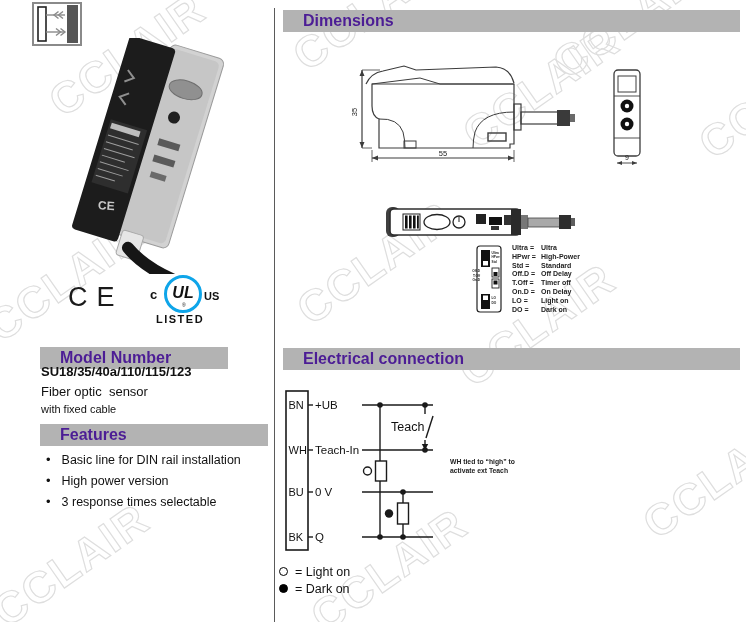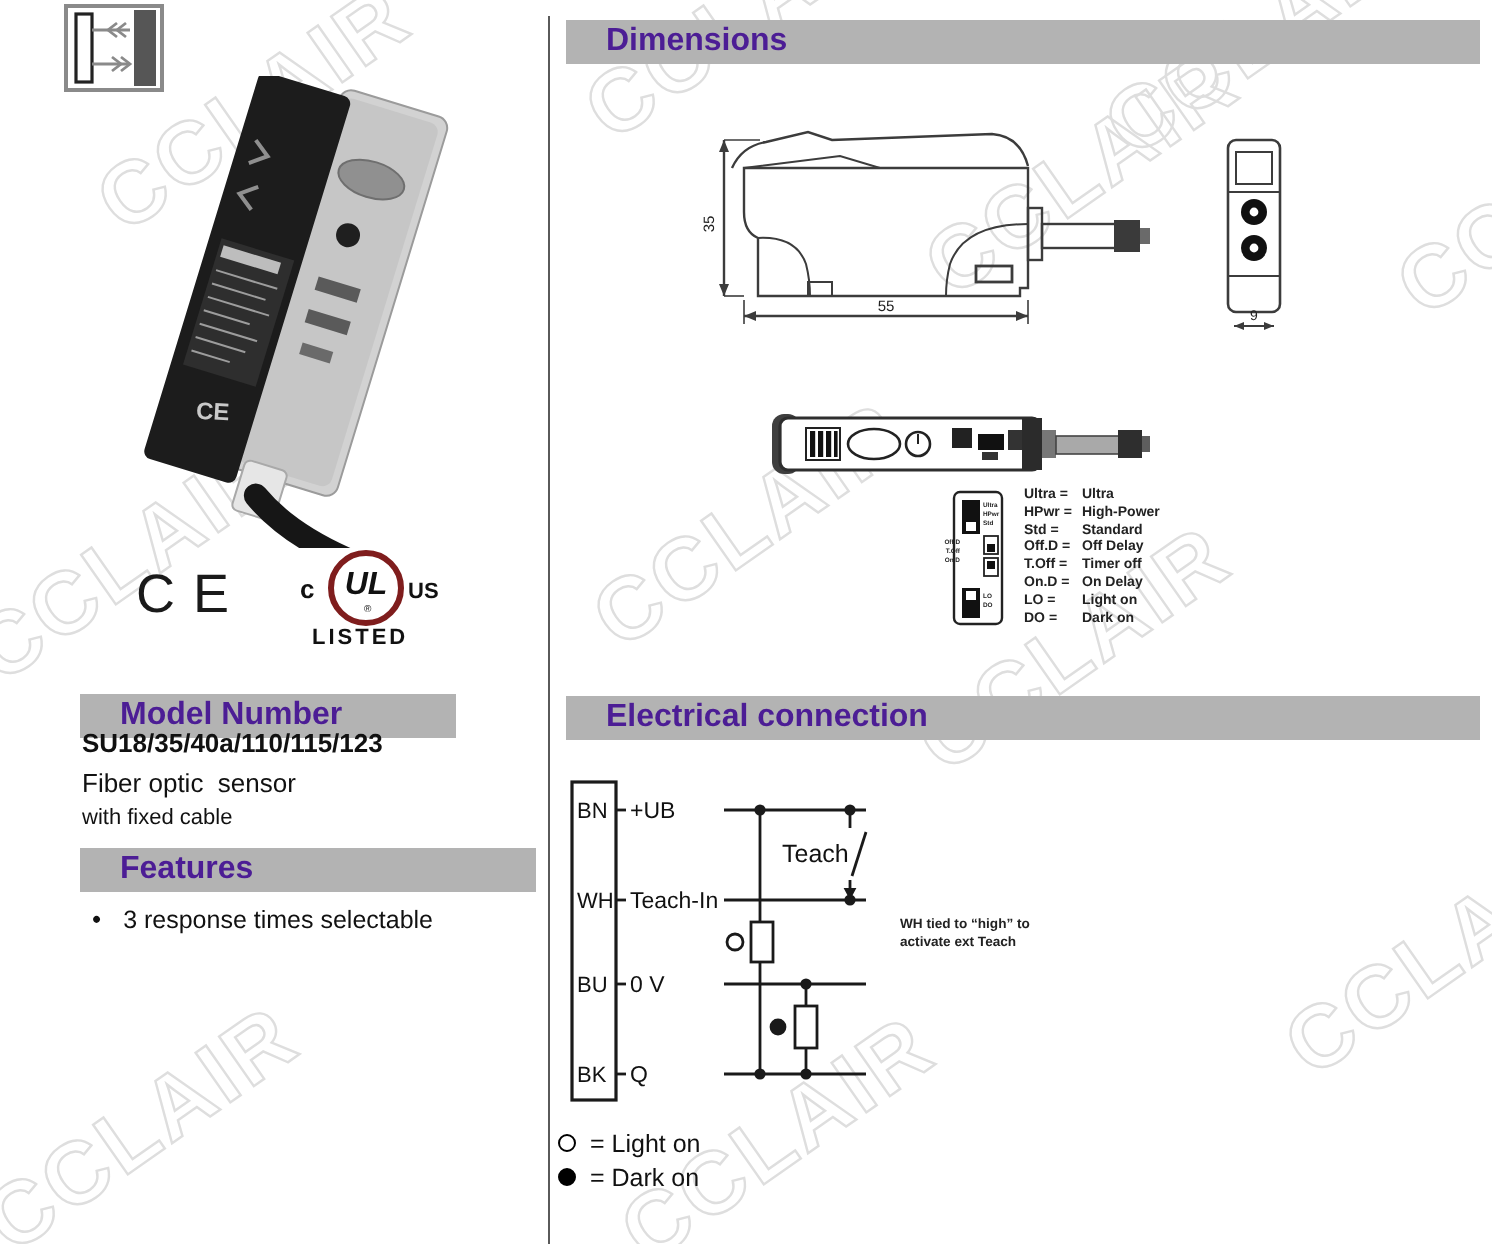--- a/index.html
+++ b/index.html
@@ -25,21 +25,21 @@
   .model-number{position:absolute;left:41px;top:364px;font-weight:bold;font-size:13px;}
   .model-desc1{position:absolute;left:41px;top:384px;font-size:13px;white-space:pre-wrap;}
   .model-desc2{position:absolute;left:41px;top:403px;font-size:11px;}
   .features-list{position:absolute;left:44px;top:452px;width:228px;}
   .feature-item{display:flex;font-size:12.5px;line-height:16px;margin-bottom:5px;}
   .feature-item::before{content:"•";font-size:13px;margin:0 11px 0 2px;line-height:16px;}
   
   .ce-mark{position:absolute;left:68px;top:282px;font-size:27px;letter-spacing:9px;color:#1a1a1a;}
   .ul-wrap{position:absolute;left:138px;top:272px;width:100px;height:56px;}
   .ul-circle{
-    position:absolute;left:26px;top:3px;width:38px;height:38px;border:3px solid #7f1d1d;
+    position:absolute;left:26px;top:3px;width:38px;height:38px;border:3px solid #0ea5e9;
     border-radius:50%;box-sizing:border-box;text-align:center;
   }
   .ul-letters{font-weight:bold;font-size:16px;line-height:30px;font-style:italic;}
   .ul-reg{position:absolute;left:15px;top:24px;font-size:5px;}
   .ul-c{position:absolute;left:12px;top:15px;font-weight:bold;font-size:13px;}
   .ul-us{position:absolute;left:66px;top:18px;font-weight:bold;font-size:11px;}
   .ul-listed{position:absolute;left:18px;top:41px;font-weight:bold;font-size:11px;letter-spacing:1.5px;}
   
   .sw-legend{
     position:absolute;left:512px;top:244px;display:grid;
@@ -121,20 +121,22 @@
   <div class="ul-listed">LISTED</div>
 </div>
 
 <div class="hdr-bar" style="left:40px;top:347px;width:188px">Model Number</div>
 <div class="model-number">SU18/35/40a/110/115/123</div>
 <div class="model-desc1">Fiber optic  sensor</div>
 <div class="model-desc2">with fixed cable</div>
 
 <div class="hdr-bar" style="left:40px;top:424px;width:228px">Features</div>
 <div class="features-list">
+  <div class="feature-item">Basic line for DIN rail installation</div>
+  <div class="feature-item">High power version</div>
   <div class="feature-item">3 response times selectable</div>
 </div>
 
 <div class="hdr-bar" style="left:283px;top:10px;width:457px">Dimensions</div>
 
 <svg class="abs" style="left:283px;top:38px" width="463" height="302" viewBox="283 38 463 302">
   <g stroke="#3c3c3c" stroke-width="1.2" fill="none">
 
     <path d="M366,84 Q371,73 383,71 L404,66 L416,70 L496,67 Q510,68 514,83"></path>
     <path d="M372,84 L420,78 L440,84 L514,84" stroke-width="1"></path>

